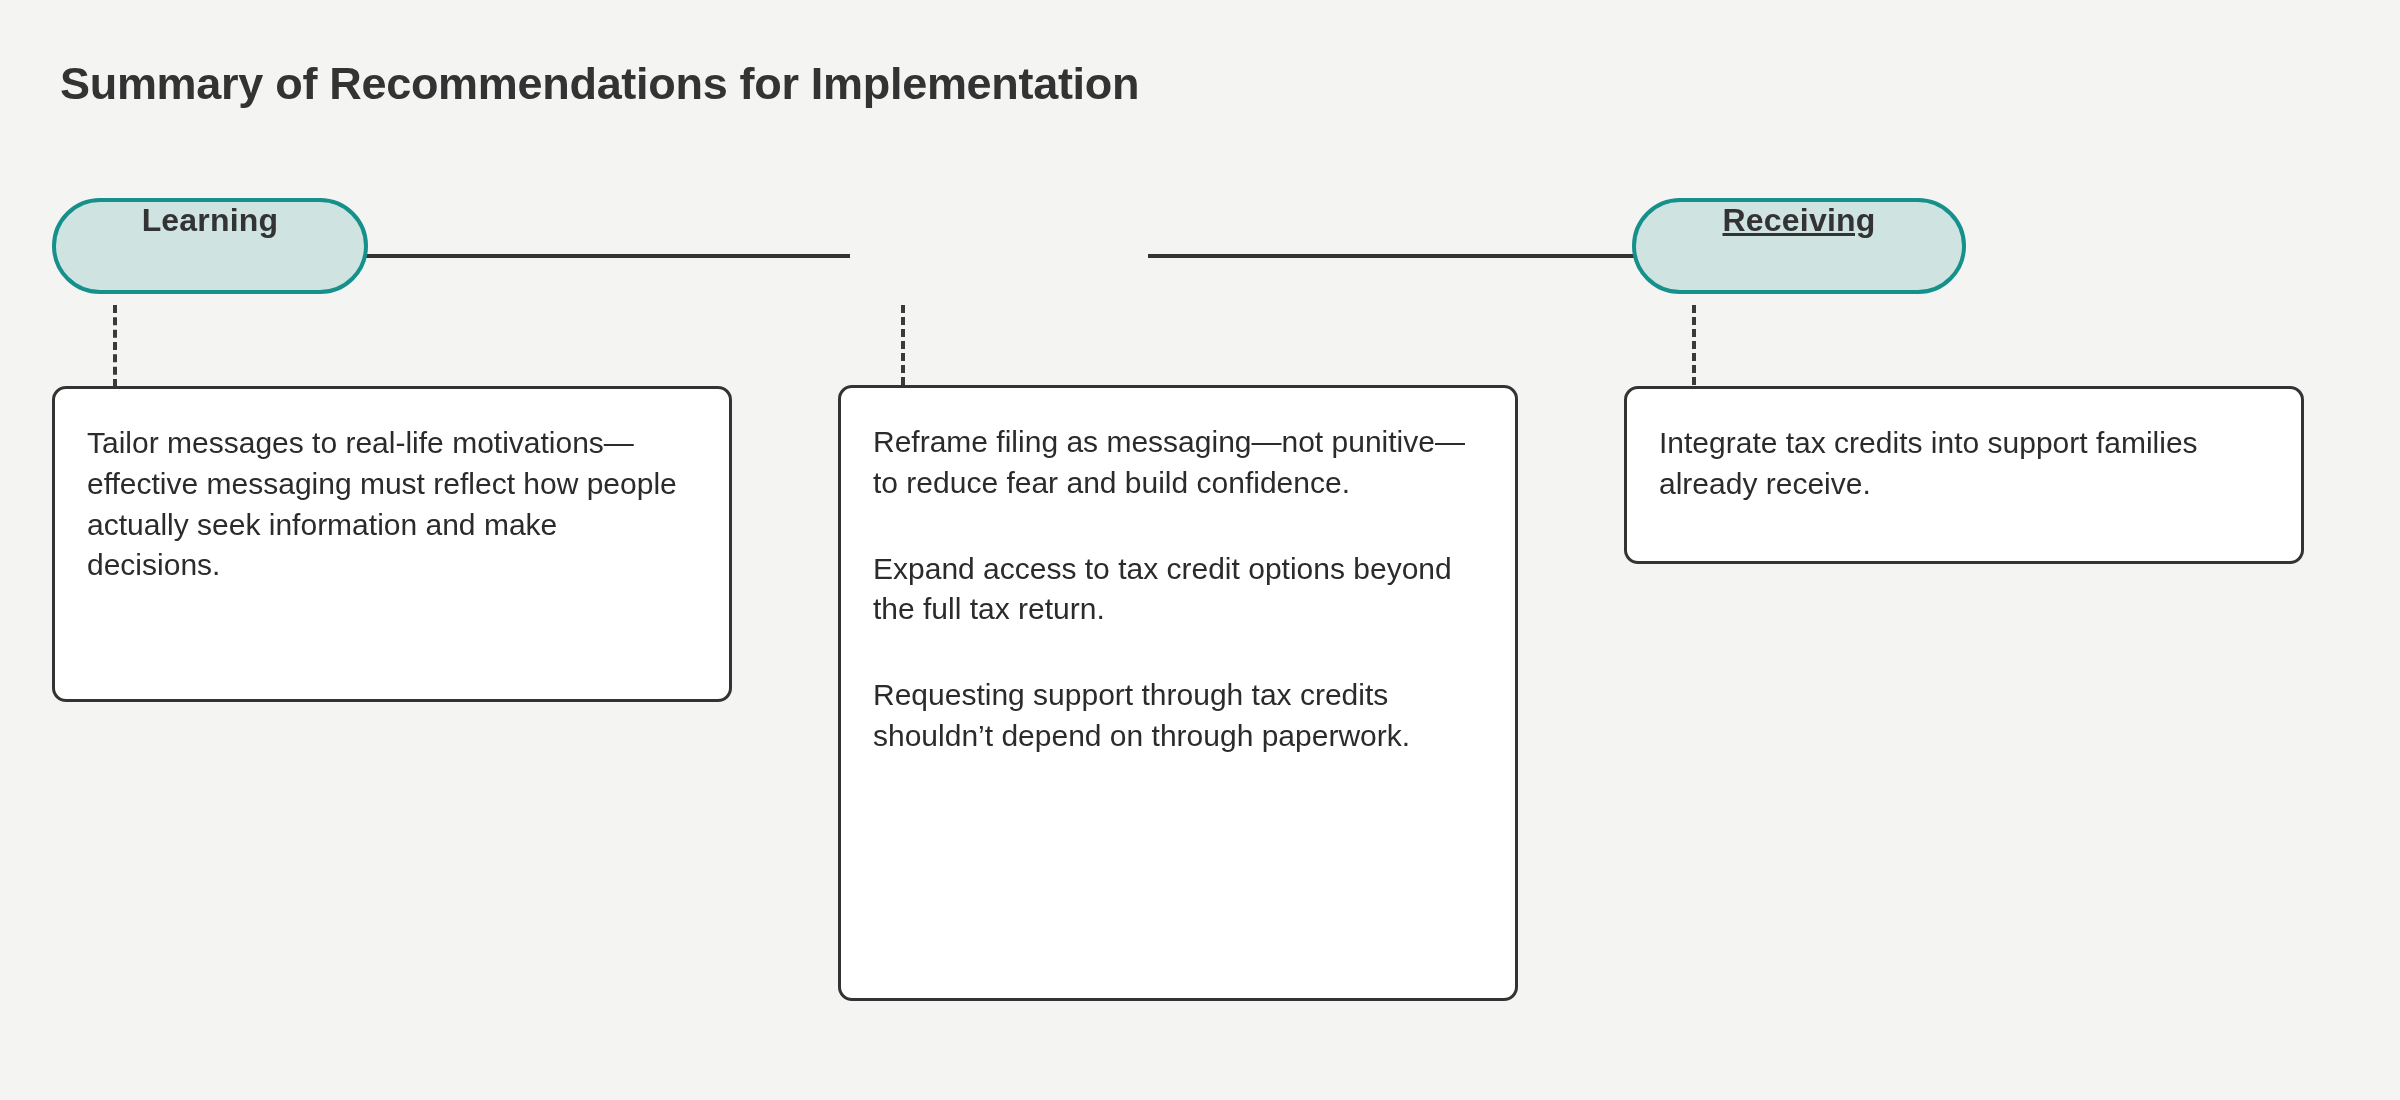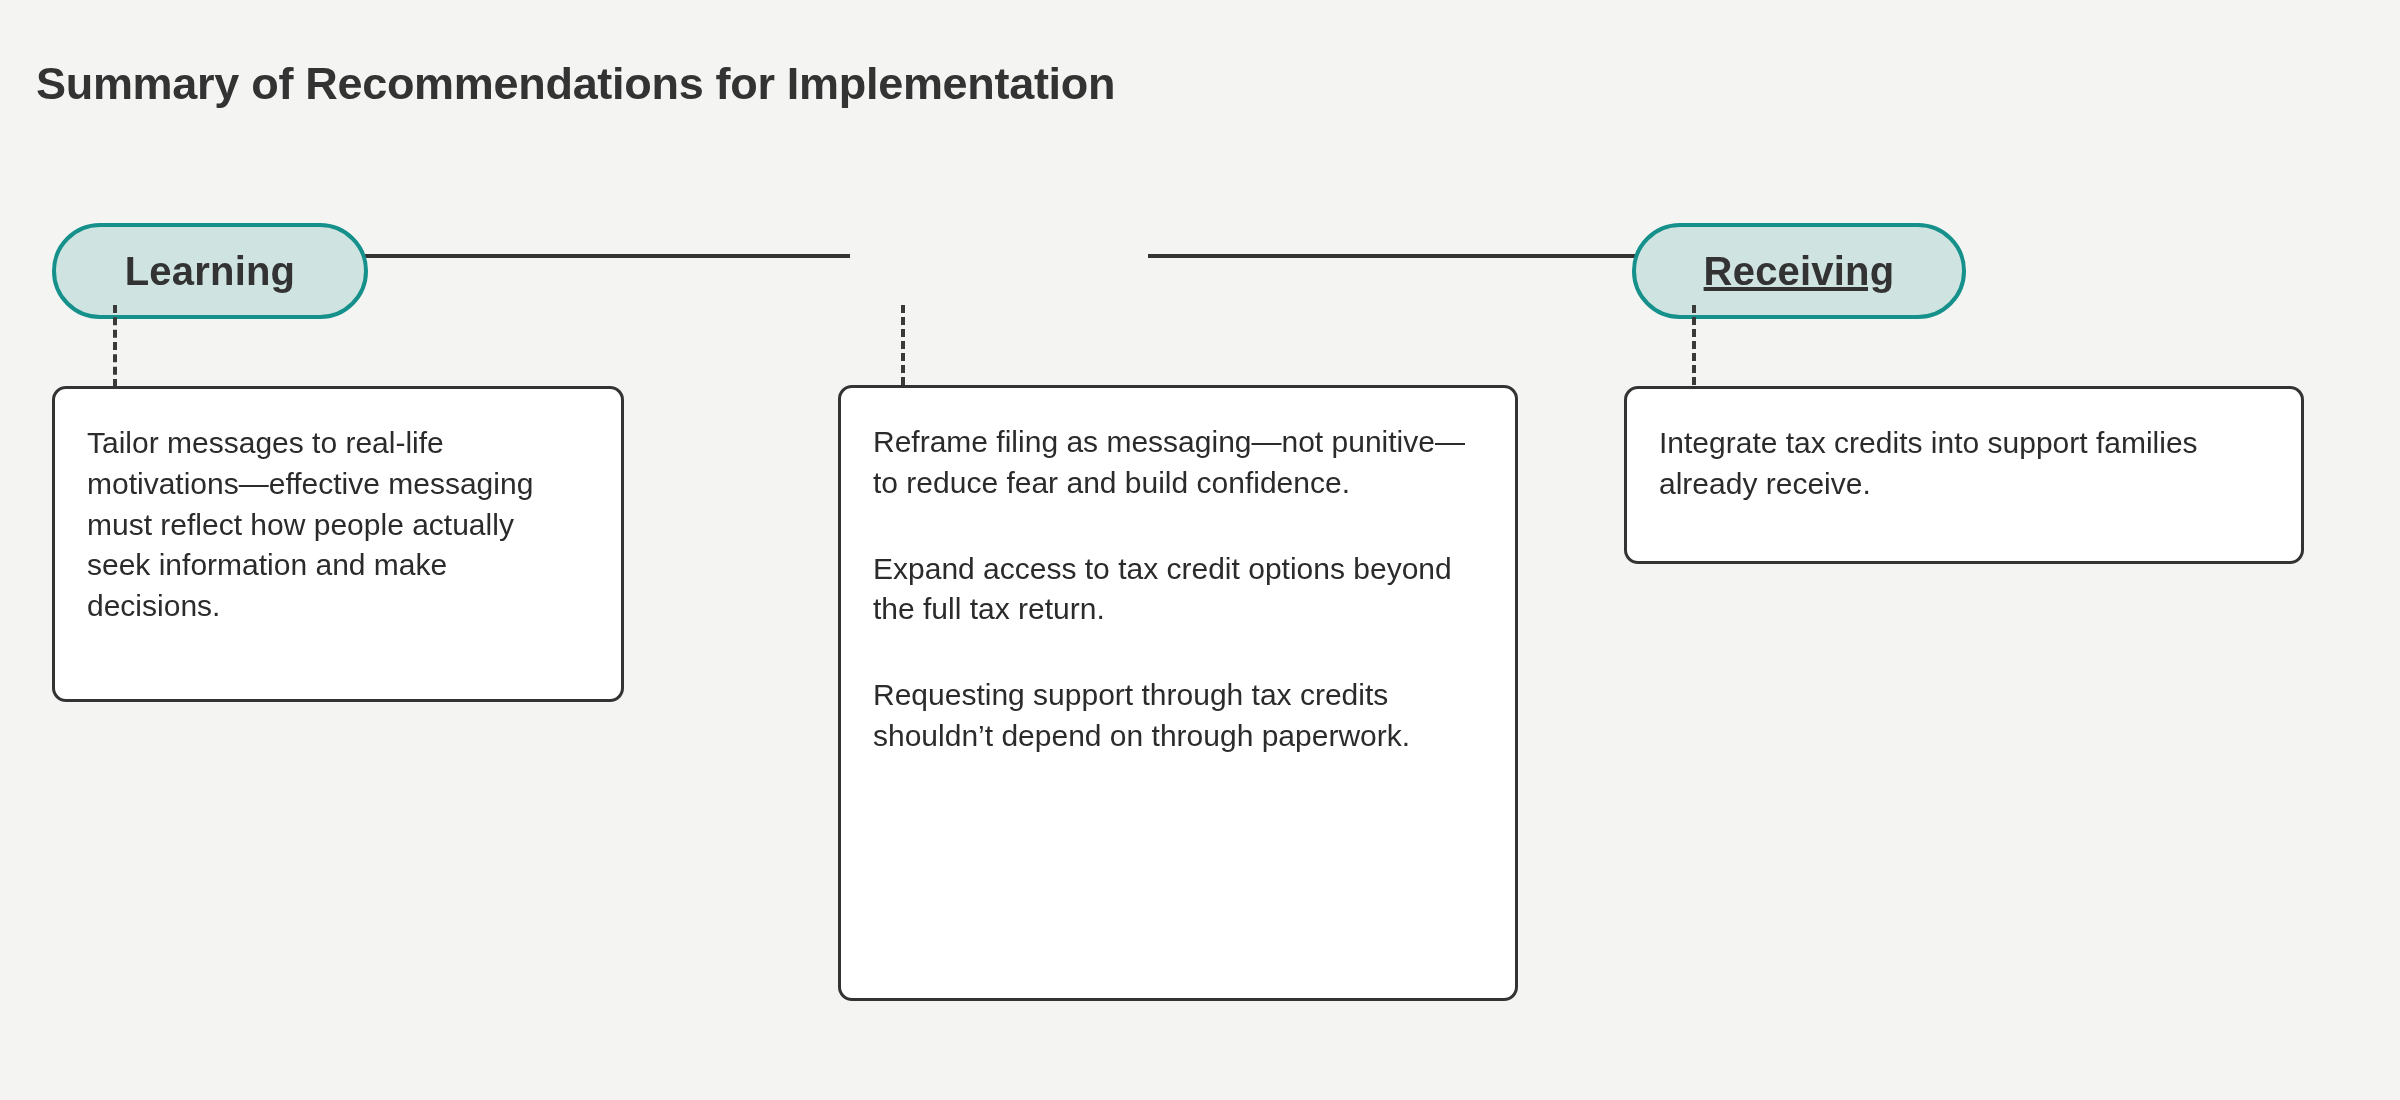--- a/index.html
+++ b/index.html
@@ -15,21 +15,21 @@
   }
   #canvas {
     position: relative;
     width: 2400px;
     height: 1100px;
   }
 
   
   .page-title {
     position: absolute;
-    left: 36px;
+    left: 60px;
     top: 58px;
     font-size: 45px;
     font-weight: bold;
     color: #333333;
     letter-spacing: -0.3px;
     white-space: nowrap;
   }
 
   
   .spine {
@@ -37,31 +37,30 @@
     top: 254px;
     height: 4px;
     background: #333333;
   }
   .spine-a { left: 360px; width: 490px; }
   .spine-b { left: 1148px; width: 490px; }
 
   
   .pill {
     position: absolute;
-    top: 223px;
+    top: 198px;
     height: 96px;
     box-sizing: border-box;
     background: #cfe4e1;
     border: 4px solid #15908b;
     border-radius: 52px;
     display: flex;
-    align-items: center;
     justify-content: center;
     color: #333333;
-    font-size: 40px;
+    font-size: 32px;
     font-weight: bold;
     letter-spacing: 0.2px;
   }
   .pill-learning  { left: 52px;   width: 316px; }
   .pill-applying  { left: 840px;  width: 316px; }
   .pill-receiving { left: 1632px; width: 334px; text-decoration: underline; }
 
   
   .drop {
     position: absolute;
@@ -74,21 +73,21 @@
 
   
   .card {
     position: absolute;
     box-sizing: border-box;
     background: #ffffff;
     border: 3px solid #333333;
     border-radius: 14px;
     padding: 34px 40px 34px 32px;
   }
-  .card-1 { left: 52px;   top: 386px; width: 572px; height: 316px; }
+  .card-1 { left: 52px;   top: 386px; width: 680px; height: 316px; }
   .card-2 { left: 838px;  top: 385px; width: 680px; height: 616px; }
   .card-3 { left: 1624px; top: 386px; width: 680px; height: 178px; }
 
   .card-para {
     font-size: 30px;
     line-height: 1.36;
     color: #2b2b2b;
     margin: 0;
   }
   .card-para + .card-para {

